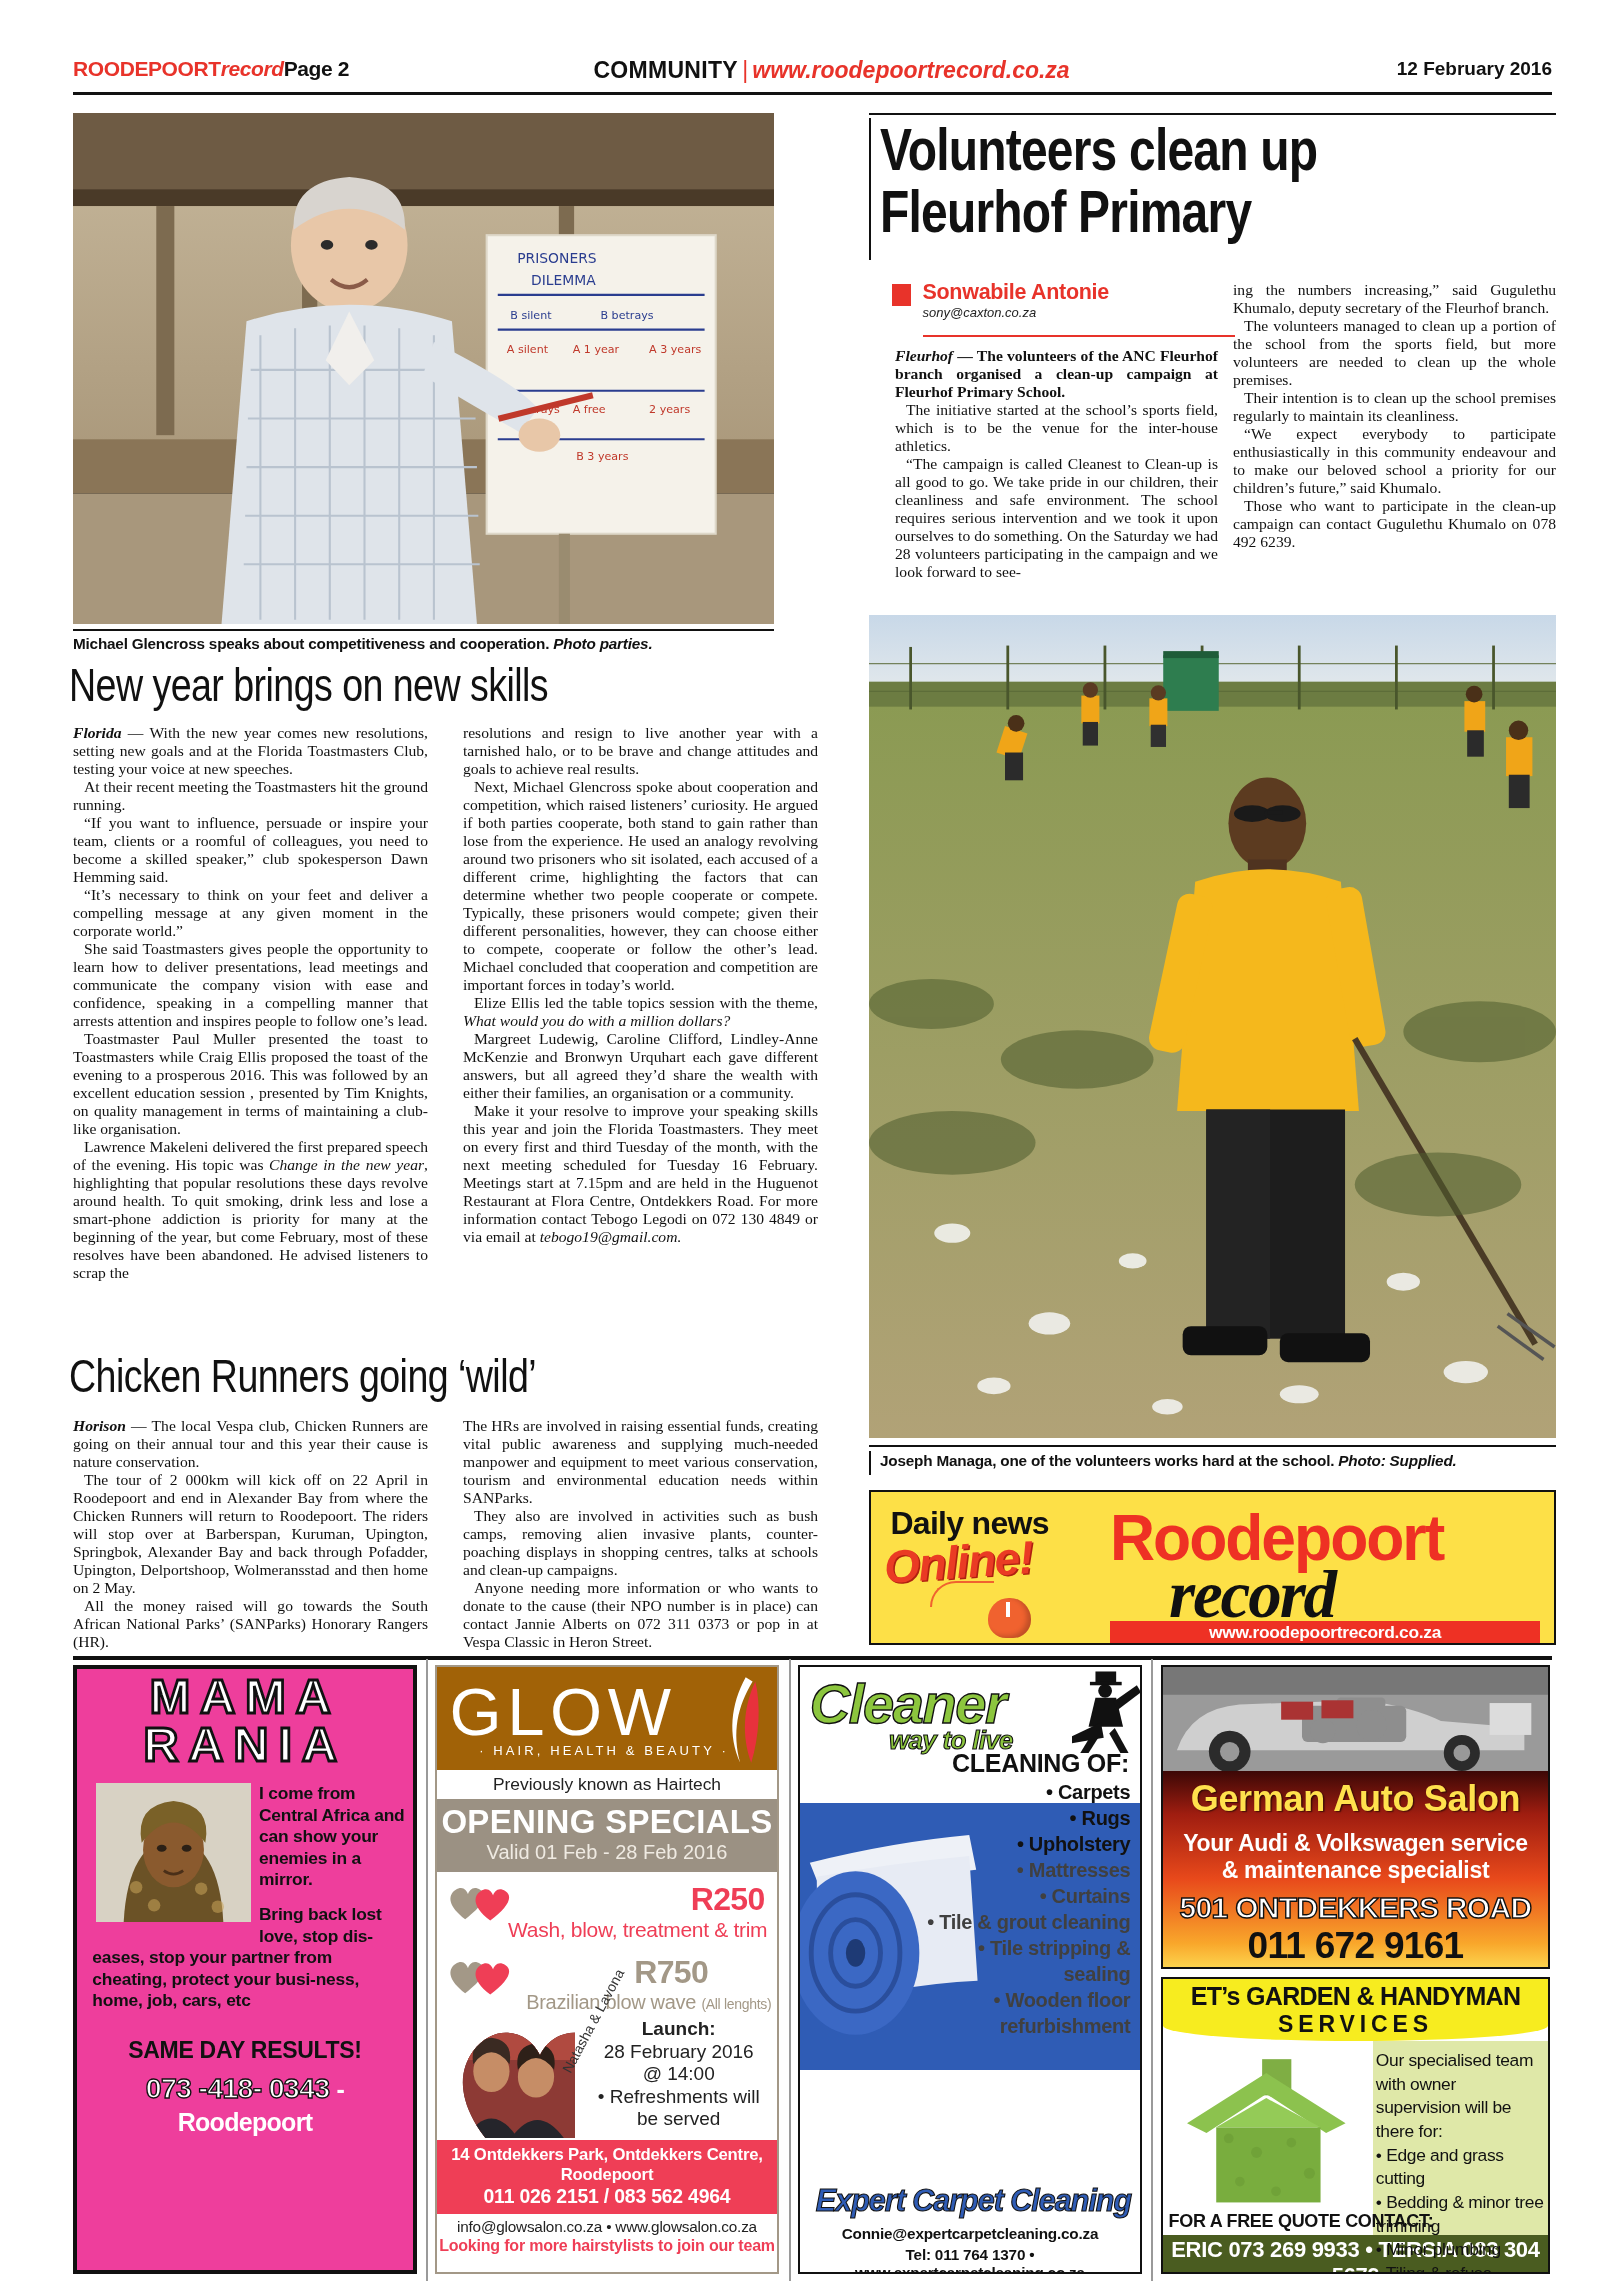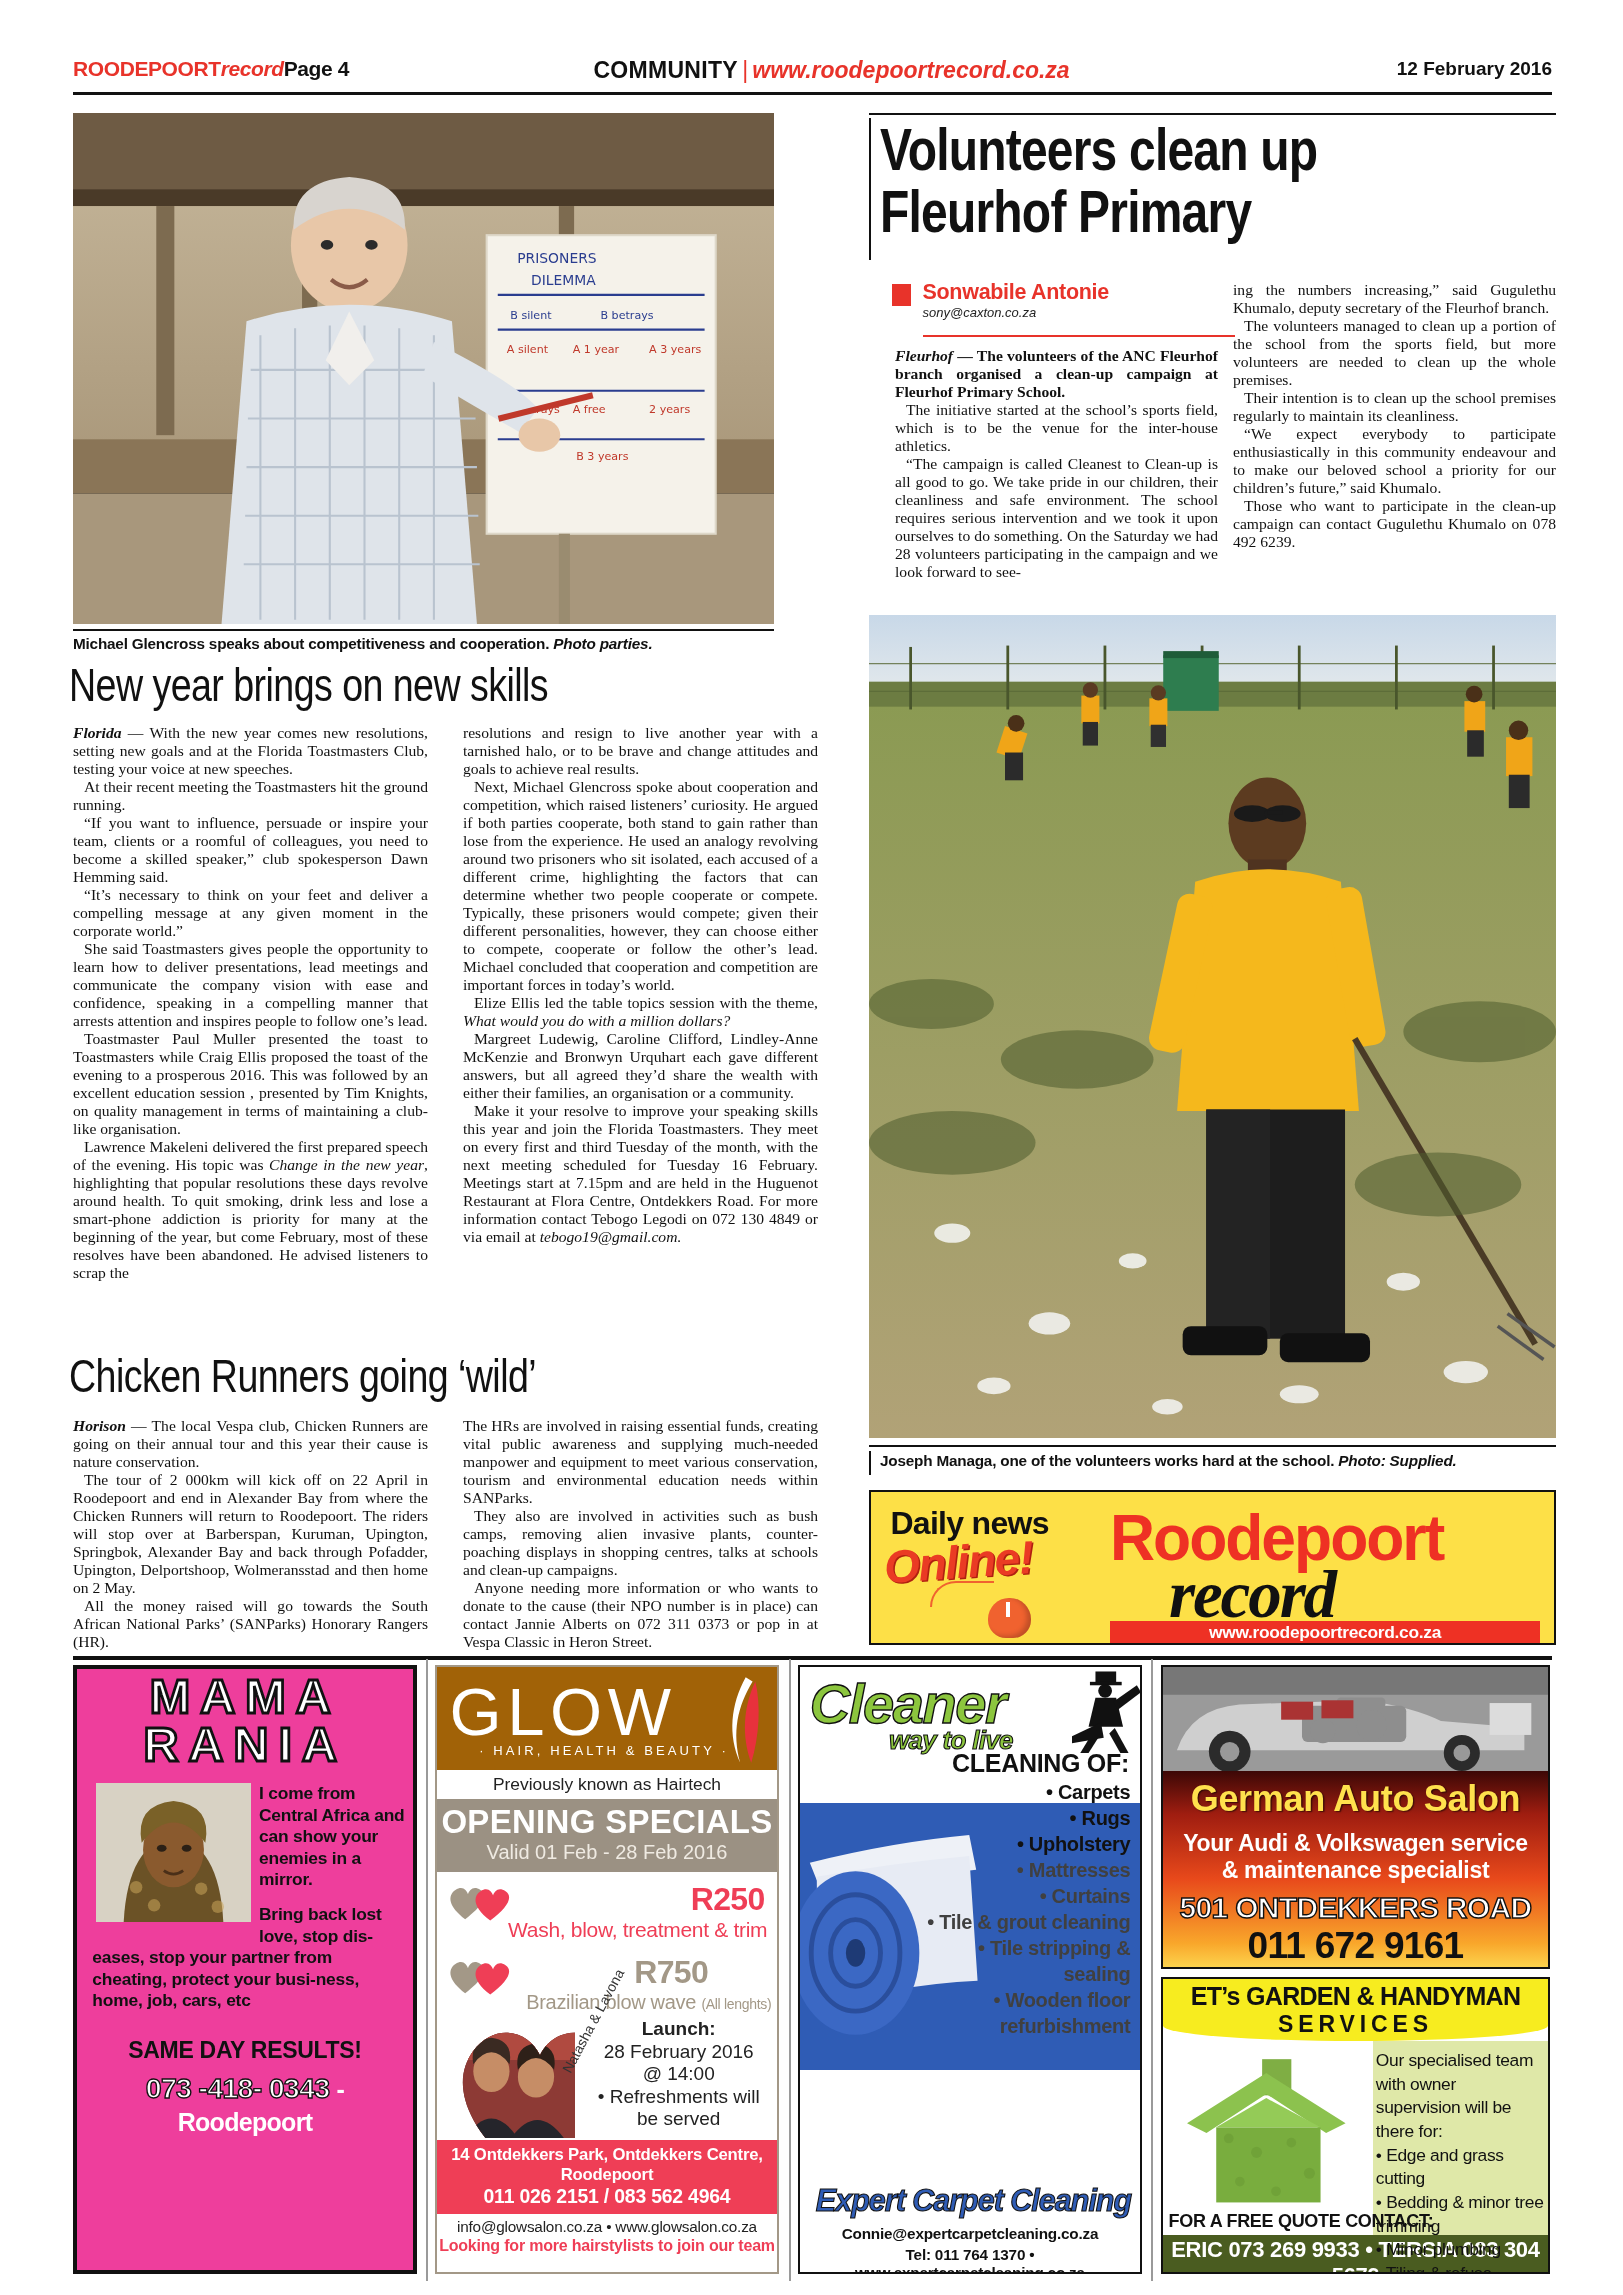--- a/index.html
+++ b/index.html
@@ -289,21 +289,21 @@
   
   .adsep { position:absolute; top:1659px; width:2.1px; height:622px; background:#9a9a9a; }
 </style>
 </head>
 <body>
 
 <div class="page">
 
   <div class="masthead">
     <div class="mh-left">
-      <span class="red">ROODEPOORT</span><span class="ital">record</span><span class="blk">Page 4</span>
+      <span class="red">ROODEPOORT</span><span class="ital">record</span><span class="blk">Page 2</span>
     </div>
     <div class="mh-center">
       <span class="com">COMMUNITY</span><span class="bar">|</span><span class="url">www.roodepoortrecord.co.za</span>
     </div>
     <div class="mh-right">12 February 2016</div>
   </div>
   <div class="mh-rule"></div>
 
   <div class="photo-main">
     <svg width="701" height="511" viewBox="0 0 1010 736" preserveAspectRatio="none">

